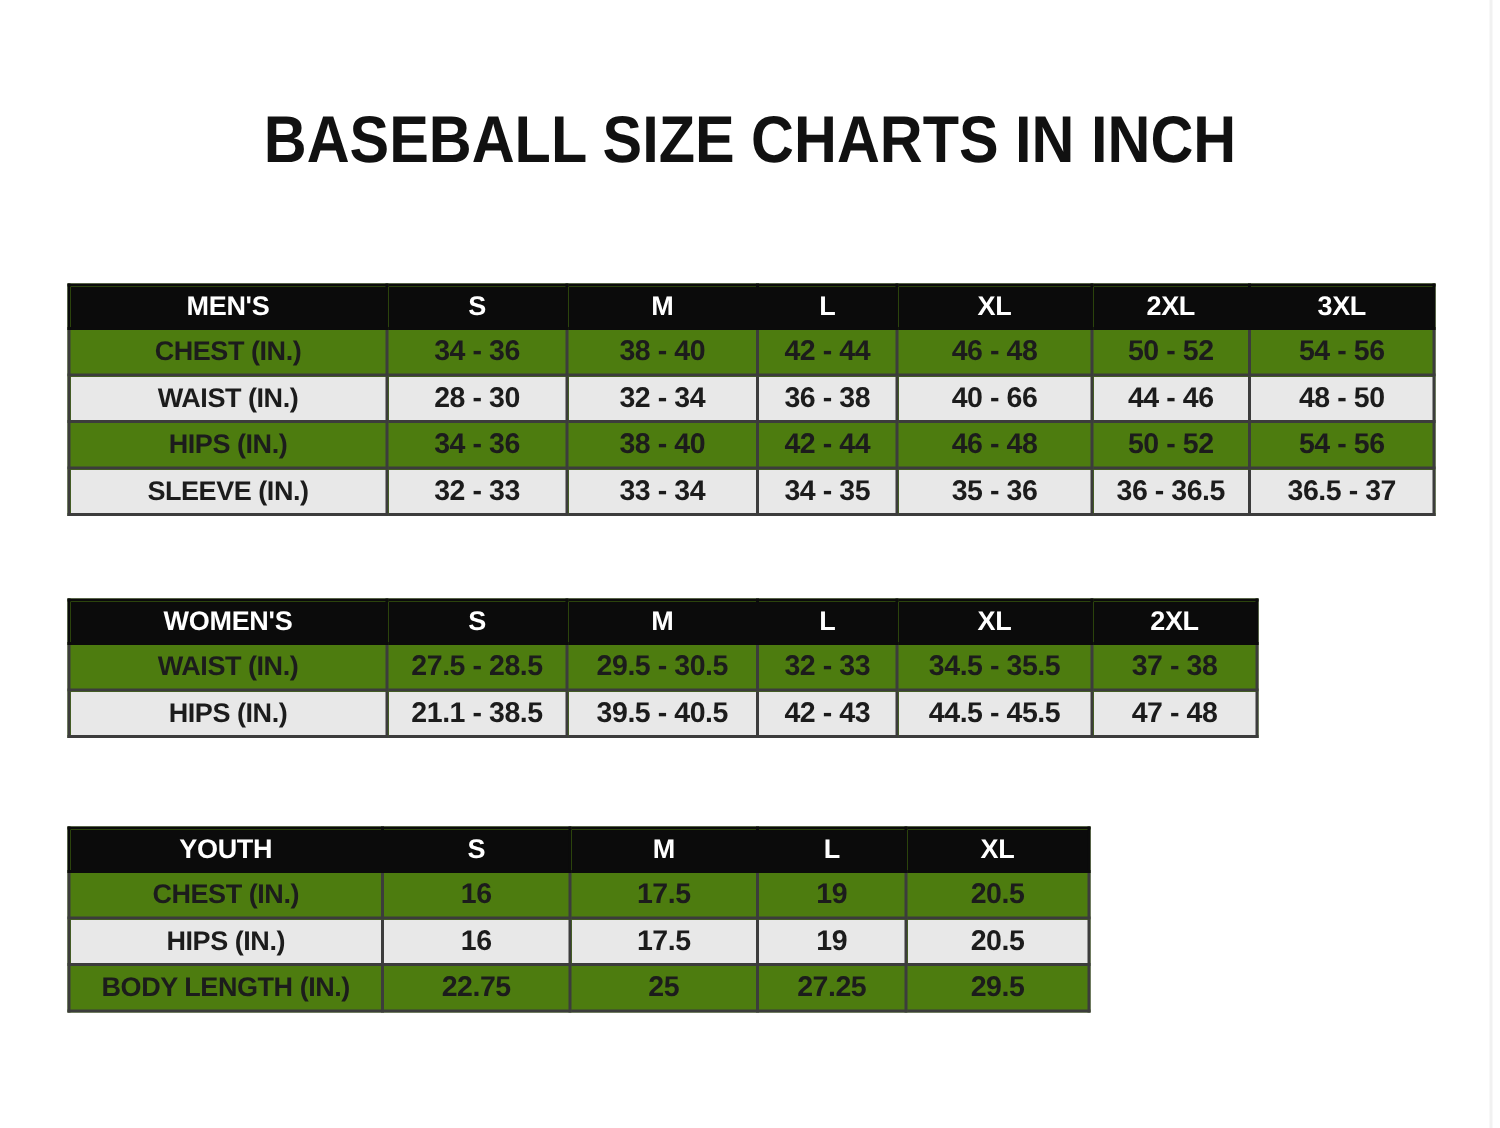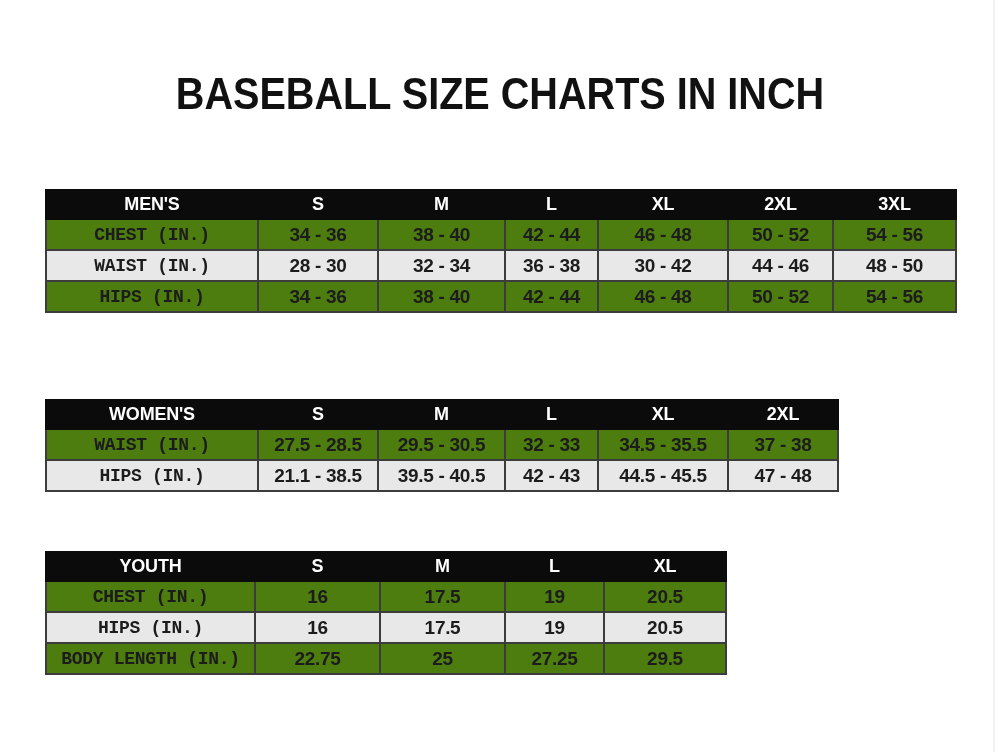--- a/index.html
+++ b/index.html
@@ -58,21 +58,20 @@
     padding: 0 1px;
     text-align: center;
     vertical-align: middle;
     font-size: 19px;
     letter-spacing: -0.3px;
     overflow: hidden;
     white-space: nowrap;
   }
   table.size-table td.row-label {
     font-size: 18px;
-    font-family: Liberation Mono, monospace;
   }
   table.size-table tbody tr:nth-child(even) td {
     background: #e8e8e8;
   }
   #mens-table  { left: 45px; top: 189px; width: 910px; }
   #womens-table{ left: 45px; top: 399px; width: 792px; }
   #youth-table { left: 45px; top: 551px; width: 680px; }
   .edge-line {
     position: absolute;
     top: 0;
@@ -118,32 +117,41 @@
         <td>42 - 44</td>
         <td>46 - 48</td>
         <td>50 - 52</td>
         <td>54 - 56</td>
       </tr>
       <tr>
         <td class="row-label">WAIST (IN.)</td>
         <td>28 - 30</td>
         <td>32 - 34</td>
         <td>36 - 38</td>
-        <td>30 - 42</td>
+        <td>40 - 66</td>
         <td>44 - 46</td>
         <td>48 - 50</td>
       </tr>
       <tr>
         <td class="row-label">HIPS (IN.)</td>
         <td>34 - 36</td>
         <td>38 - 40</td>
         <td>42 - 44</td>
         <td>46 - 48</td>
         <td>50 - 52</td>
         <td>54 - 56</td>
+      </tr>
+      <tr>
+        <td class="row-label">SLEEVE (IN.)</td>
+        <td>32 - 33</td>
+        <td>33 - 34</td>
+        <td>34 - 35</td>
+        <td>35 - 36</td>
+        <td>36 - 36.5</td>
+        <td>36.5 - 37</td>
       </tr>
     </tbody>
   </table>
 
   <table class="size-table" id="womens-table">
     <colgroup>
       <col style="width:212px">
         <col style="width:120px">
         <col style="width:127px">
       <col style="width:93px">

